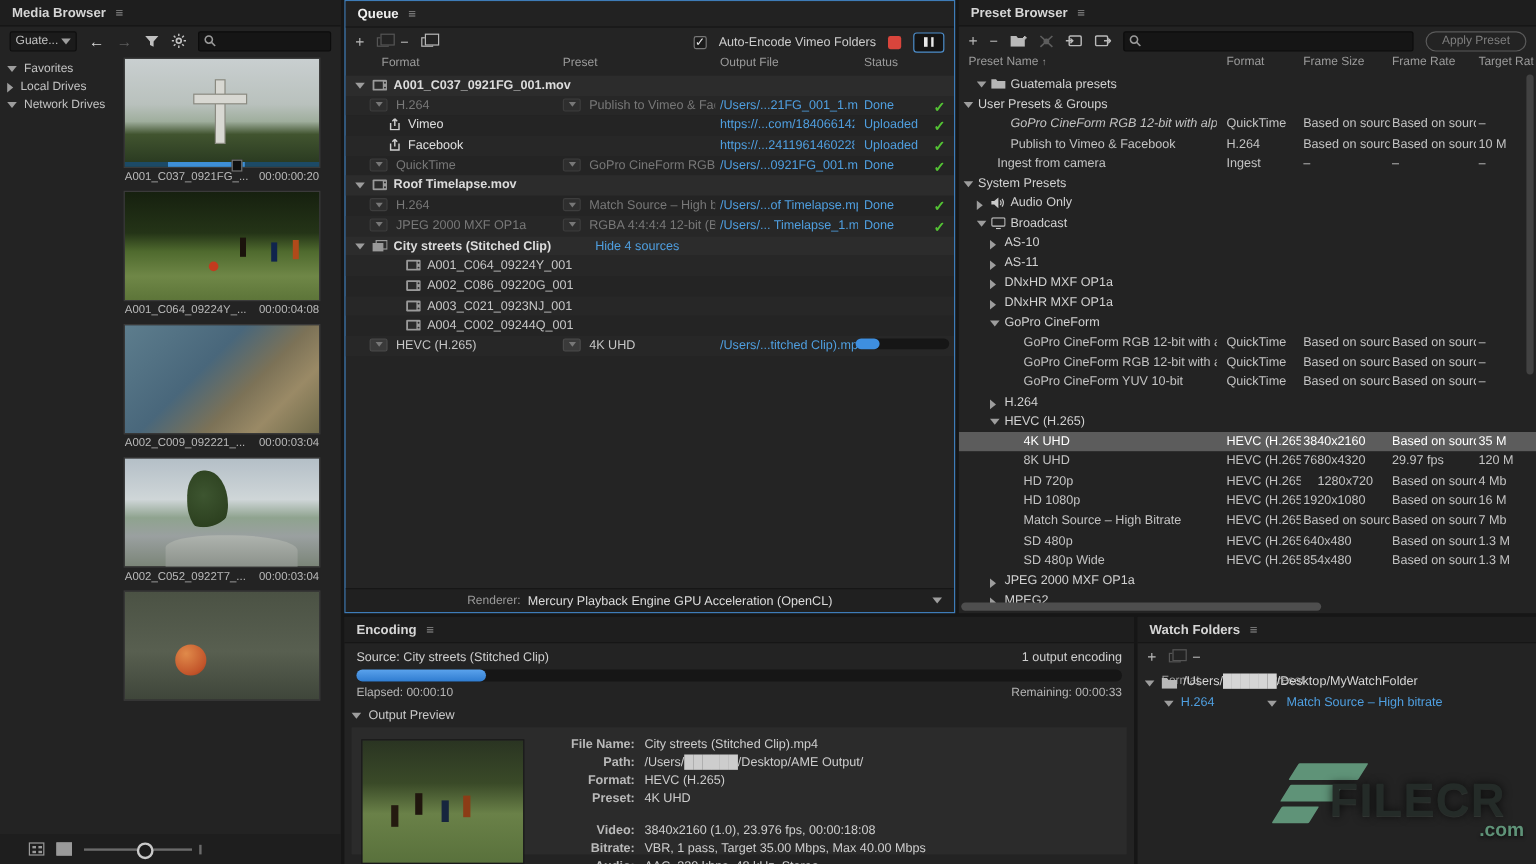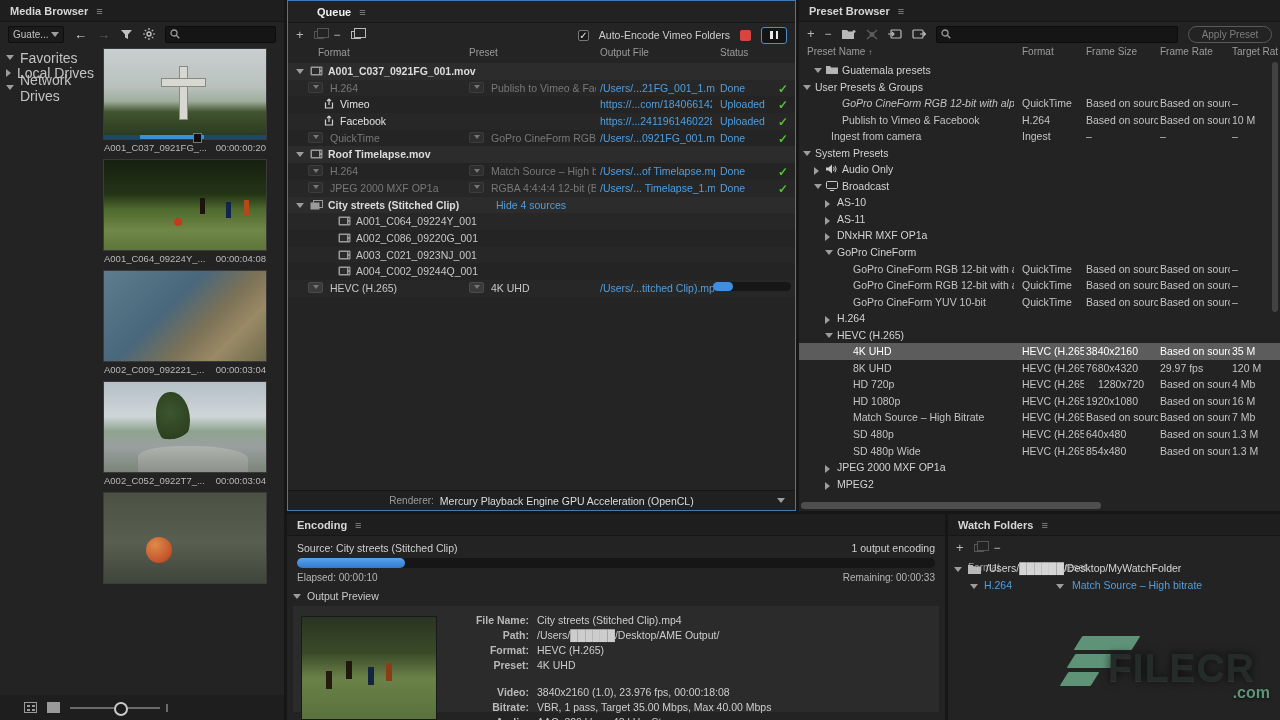--- a/index.html
+++ b/index.html
@@ -27,21 +27,21 @@
   .chev.r { border-top:4px solid transparent; border-bottom:4px solid transparent; border-left:5px solid #9d9d9d; }
   svg { display:block; }
 
   
   #media-browser { left:0; top:0; width:284px; height:720px; }
   .mb-drop { width:56px; height:17px; background:#1b1b1b; border:1px solid #0e0e0e; border-radius:2px;
     font-size:10px; color:#c2c2c2; display:flex; align-items:center; justify-content:space-between; padding:0 4px; }
   .arrow { font-size:13px; color:#d8d8d8; }
   .arrow.dim { color:#5d5d5d; }
   .tree { position:absolute; left:6px; top:50px; width:94px; }
-  .tree-item { display:flex; align-items:center; gap:6px; height:15px; font-size:14px; color:#c3c3c3; }
+  .tree-item { display:flex; align-items:center; gap:6px; height:15px; font-size:10px; color:#c3c3c3; }
   .clip-list { position:absolute; left:103px; top:48px; width:164px; }
   .clip-card { margin-bottom:5px; }
   .clip-img { width:164px; height:92px; border:1px solid #3a3a3a; position:relative; }
   .clip-cap { display:flex; justify-content:space-between; font-size:9.5px; color:#b9b9b9;
     padding:2px 1px 0 1px; height:14px; }
   .scrub { position:absolute; left:0; right:0; bottom:0; height:4px; background:#1c4a66; }
   .scrub::before { content:""; position:absolute; left:22%; width:40%; height:4px; background:#3e8fd6; }
   .scrub::after { content:""; position:absolute; left:55%; top:-2px; width:7px; height:8px; background:#101010; border:1px solid #777; }
   .t-cross { background:linear-gradient(180deg,#c9cfd0 0%,#b9c1bd 42%,#9fae9d 58%,#41542f 70%,#27371f 100%); }
   .t-cross::before { content:""; position:absolute; left:76px; top:18px; width:7px; height:52px; background:#d8d8d2;
@@ -244,21 +244,21 @@
     </div>
   <div class="mb-bottom">
     <span class="viewicon list"></span>
     <span class="viewicon thumb"></span>
     <span class="zoomslider"></span>
   </div>
 </div>
 
 <div class="panel" id="queue">
   <div class="phead">
-    <span class="ptitle" style="color:#f0f0f0;margin-left:19px;">Queue</span>
+    <span class="ptitle" style="color:#f0f0f0;">Queue</span>
     <span class="pmenu">≡</span>
   </div>
   <div class="toolbar">
     <span class="tbtn">+</span>
     <span class="dupsq dim"></span>
     <span class="tbtn minus">−</span>
     <span class="dupsq"></span>
     <span style="flex:1"></span>
     <span class="chkbox">✓</span>
     <span style="font-size:10.5px;color:#cdcdcd;">Auto-Encode Vimeo Folders</span>
@@ -561,20 +561,24 @@
       <div class="pb-row">
         <i class="chev r" style="position: absolute; left: 26px; top: 6px;"></i>
         <span style="left: 38px; color: rgb(210, 210, 210);">AS-10</span>
       </div>
       <div class="pb-row">
         <i class="chev r" style="position: absolute; left: 26px; top: 6px;"></i>
         <span style="left: 38px; color: rgb(210, 210, 210);">AS-11</span>
       </div>
       <div class="pb-row">
         <i class="chev r" style="position: absolute; left: 26px; top: 6px;"></i>
+        <span style="left: 38px; color: rgb(210, 210, 210);">DNxHD MXF OP1a</span>
+      </div>
+      <div class="pb-row">
+        <i class="chev r" style="position: absolute; left: 26px; top: 6px;"></i>
         <span style="left: 38px; color: rgb(210, 210, 210);">DNxHR MXF OP1a</span>
       </div>
       <div class="pb-row">
         <i class="chev d" style="position: absolute; left: 26px; top: 6px;"></i>
         <span style="left: 38px; color: rgb(210, 210, 210);">GoPro CineForm</span>
       </div>
       <div class="pb-row">
         <span class="cell" style="left: 54px; width: 161px; overflow: hidden;">GoPro CineForm RGB 12-bit with alpha</span>
         <span class="cell" style="left: 223px; width: 62px; overflow: hidden;">QuickTime</span>
         <span class="cell" style="left: 287px; width: 72px; overflow: hidden;">Based on source</span>

